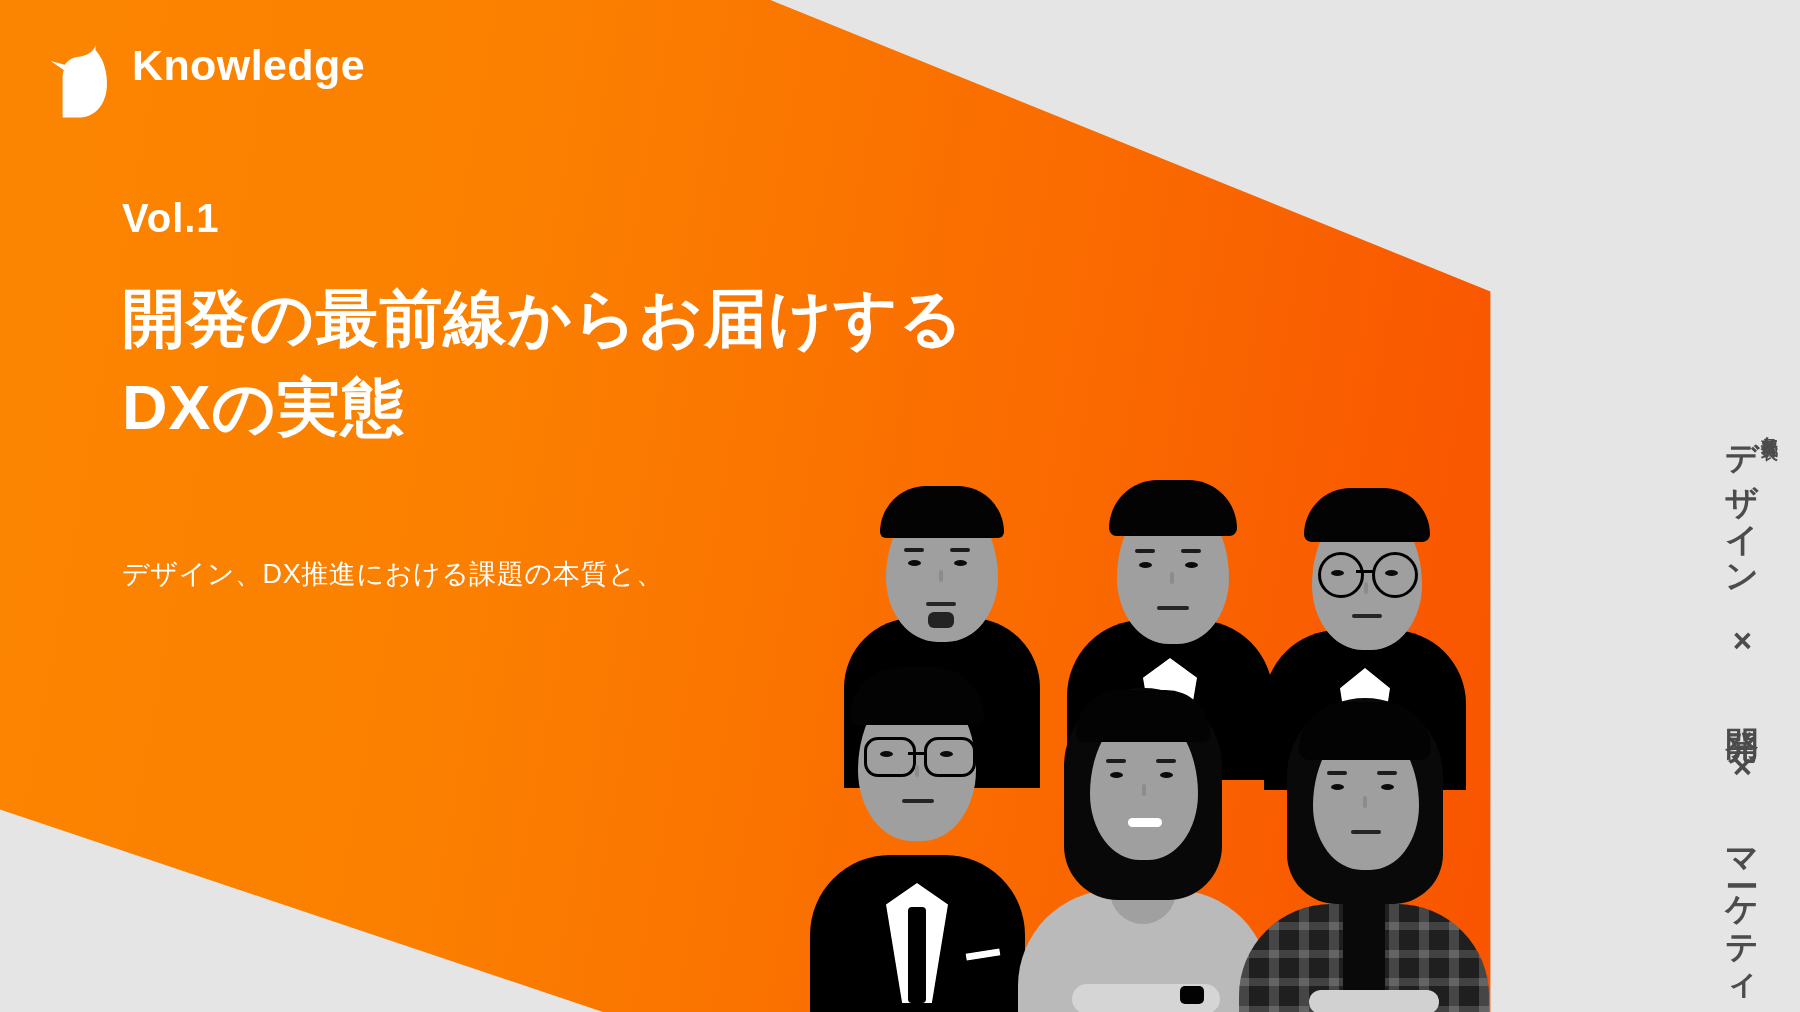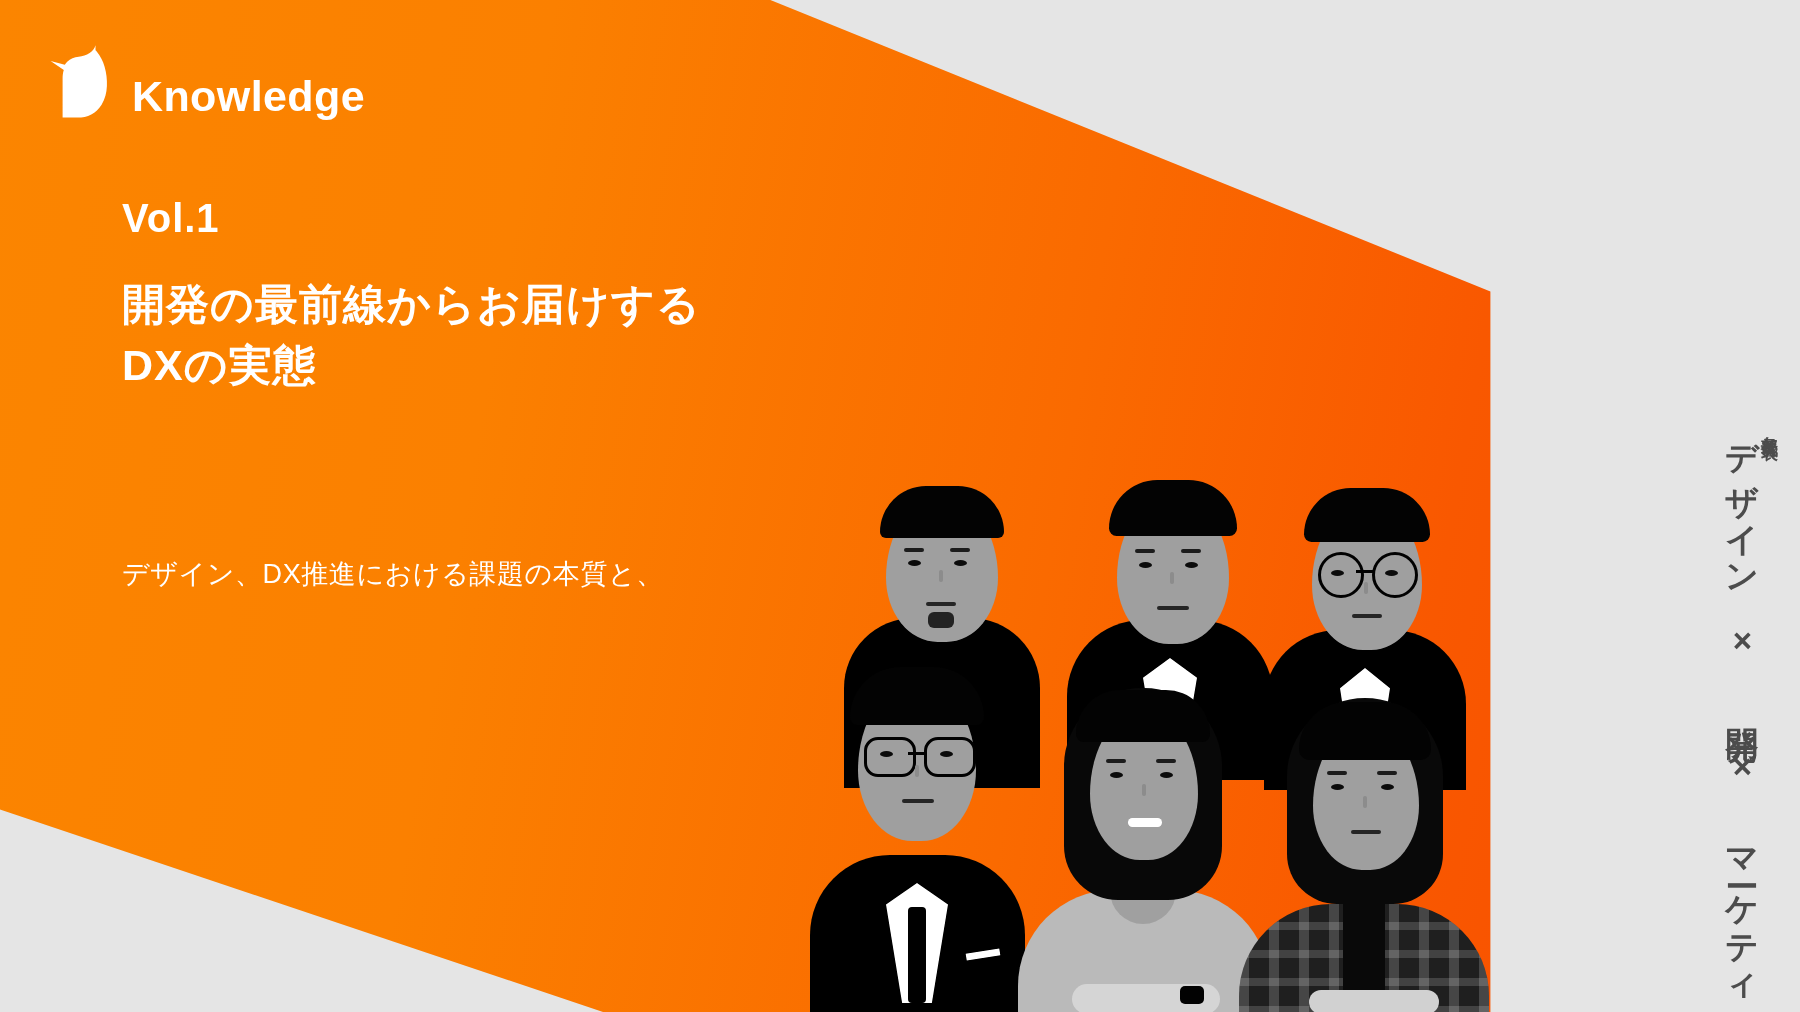--- a/index.html
+++ b/index.html
@@ -23,21 +23,21 @@
     position:absolute;
     left:0;top:0;width:1800px;height:1012px;
     background:linear-gradient(100deg,#fb8500 0%,#fb8000 28%,#fa6a00 58%,#f95800 78%,#f94b00 100%);
     -webkit-clip-path:polygon(0% 0%, 42.8% 0%, 82.8% 28.8%, 82.8% 100%, 33.5% 100%, 0% 80.0%);
     clip-path:polygon(0% 0%, 42.8% 0%, 82.8% 28.8%, 82.8% 100%, 33.5% 100%, 0% 80.0%);
   }
 
   
   .logo-row{
     position:absolute;left:50px;top:44px;
-    display:flex;align-items:flex-end;gap:24px;
+    display:flex;align-items:flex-start;gap:24px;
   }
   .logo-mark{width:58px;height:74px;display:block;}
   .logo-word{
     color:#ffffff;
     font-size:43px;
     font-weight:700;
     letter-spacing:0.4px;
     line-height:1;
     white-space:nowrap;
   }
@@ -49,21 +49,21 @@
   .vol-label{
     color:#ffffff;
     font-size:40px;
     font-weight:700;
     letter-spacing:1px;
     line-height:1.1;
     margin:0 0 34px 0;
   }
   .headline{
     color:#ffffff;
-    font-size:43px;
+    font-size:63px;
     font-weight:700;
     line-height:1.42;
     letter-spacing:1px;
     margin:0;
   }
   .headline .hl-line{display:block;}
 
   .lead{
     position:absolute;left:122px;top:545px;width:760px;
     color:#ffffff;

